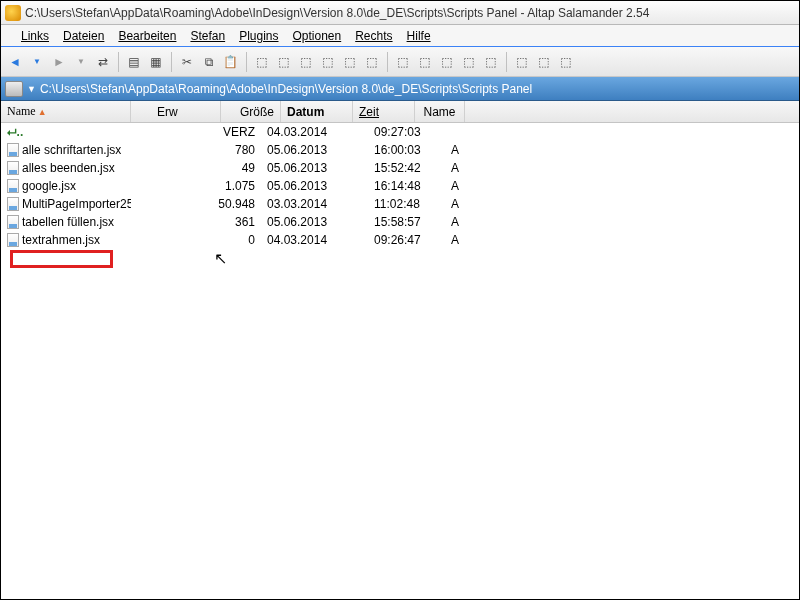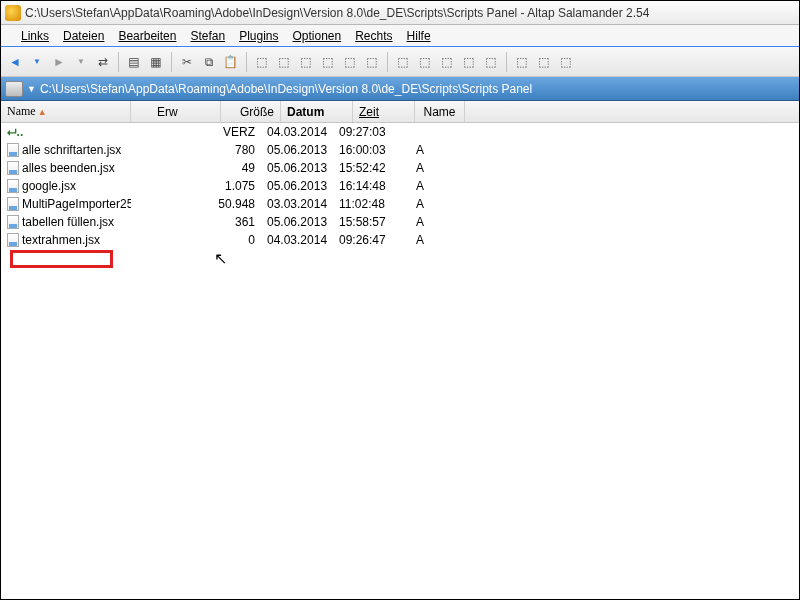--- a/index.html
+++ b/index.html
@@ -112,21 +112,21 @@
     align-items: center;
     height: 18px;
     font-size: 12px;
     color: #000;
   }
   .row .c { padding: 0 6px; overflow: hidden; white-space: nowrap; text-overflow: clip;}
   .row .c-name { width: 130px; display:flex; align-items:center; gap:3px;}
   .row .c-erw  { width: 70px; }
   .row .c-size { width: 60px; text-align: right; }
   .row .c-date { width: 72px; }
-  .row .c-time { width: 62px; }
+  .row .c-time { width: 62px; margin-left: 35px; }
   .row .c-attr { width: 50px; text-align:center;}
   .file-icon {
     width: 12px; height: 14px;
     background: linear-gradient(#fff,#eee);
     border: 1px solid #aaa;
     position: relative;
     flex-shrink: 0;
   }
   .file-icon::after {
     content:""; position:absolute; bottom:0; left:1px;

